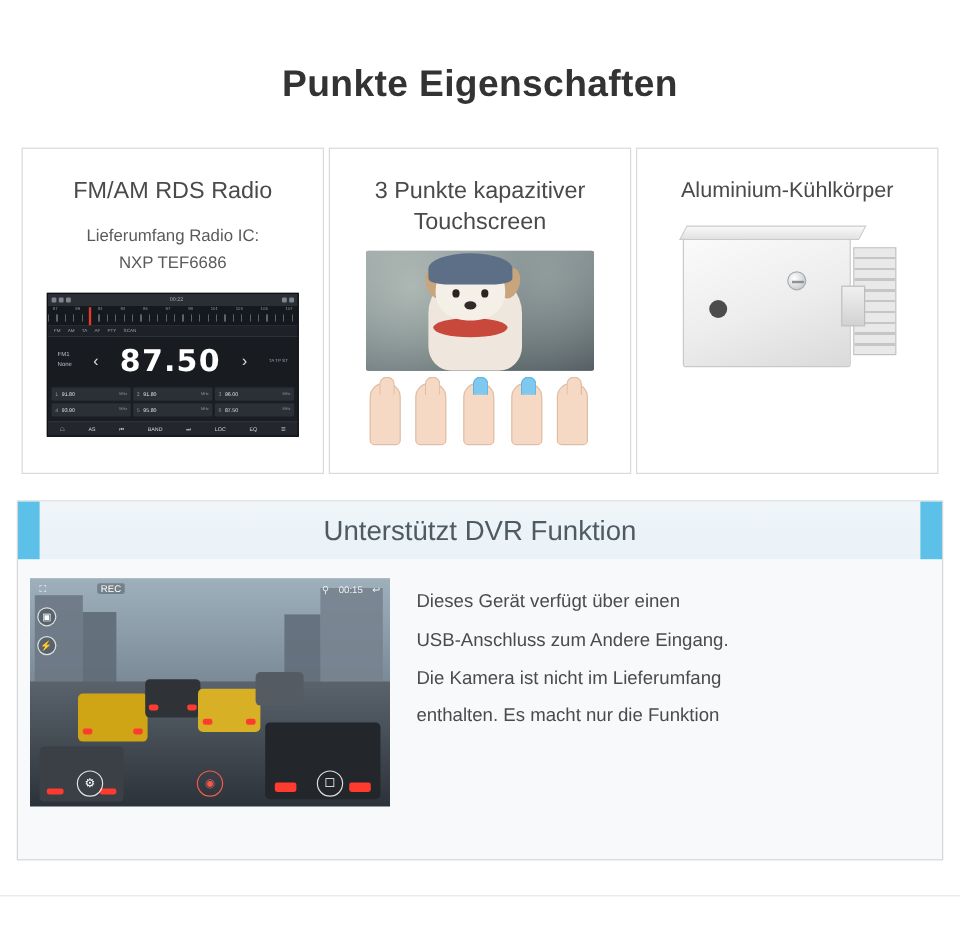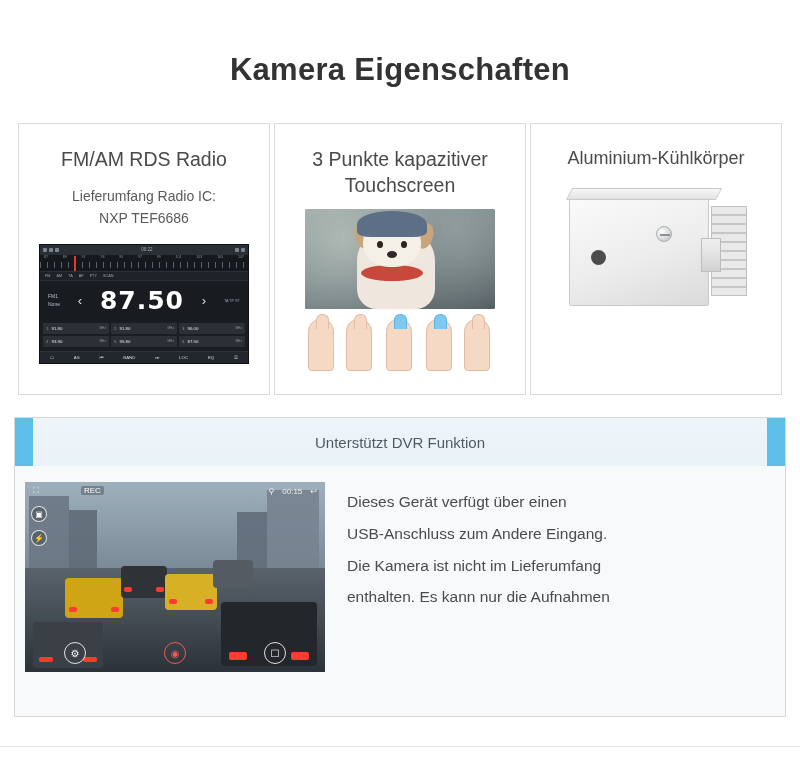--- a/index.html
+++ b/index.html
@@ -235,21 +235,21 @@
     height: 48px;
     background: linear-gradient(180deg,#eff5f9,#e9f2f7);
     display: flex; align-items: center; justify-content: center;
     position: relative;
   }
   .dvr-head .bar-l, .dvr-head .bar-r {
     position: absolute; top: 0; height: 100%; width: 18px; background: #5cc0e8;
   }
   .dvr-head .bar-l { left: 0; }
   .dvr-head .bar-r { right: 0; }
-  .dvr-title { font-size: 15px; color: #4e5b63; font-weight: normal; }
+  .dvr-title { font-size: 23px; color: #4e5b63; font-weight: normal; }
 
   .dvr-body { display: flex; padding: 16px 10px 0 10px; }
   .dvr-cam {
     width: 118px; position: relative; height: 190px;
   }
   .cam-lens {
     position: absolute; left: 18px; top: 42px; width: 86px; height: 86px;
     border-radius: 50%;
     background: radial-gradient(circle at 38% 32%, #4c4c50 0%, #232326 45%, #0c0c0e 100%);
     border: 3px solid #1b1b1e;
@@ -328,21 +328,21 @@
   }
 
   
   .footer-rule {
     position: absolute; left: 0; right: 0; bottom: 28px; height: 1px; background: #e6e6e6;
   }
 </style>
 </head>
 <body>
 
-<div class="page-title">Kamera Eigenschaften</div>
+<div class="page-title">Punkte Eigenschaften</div>
 
 <div class="cards">
 
   <div class="card">
     <div class="card-title">FM/AM RDS Radio</div>
     <div class="card-sub">
       <div>Lieferumfang Radio IC:</div>
       <div>NXP TEF6686</div>
     </div>
 
@@ -542,18 +542,18 @@
         <span class="hud-btn">⚙</span>
         <span class="hud-btn rec">◉</span>
         <span class="hud-btn">☐</span>
       </div>
     </div>
 
     <div class="dvr-text">
       <div>Dieses Gerät verfügt über einen</div>
       <div>USB-Anschluss zum Andere Eingang.</div>
       <div>Die Kamera ist nicht im Lieferumfang</div>
-      <div>enthalten. Es kann nur die Aufnahmen</div>
+      <div>enthalten. Es macht nur die Funktion</div>
     </div>
   </div>
 </div>
 
 <div class="footer-rule"></div>
 
 </body></html>

